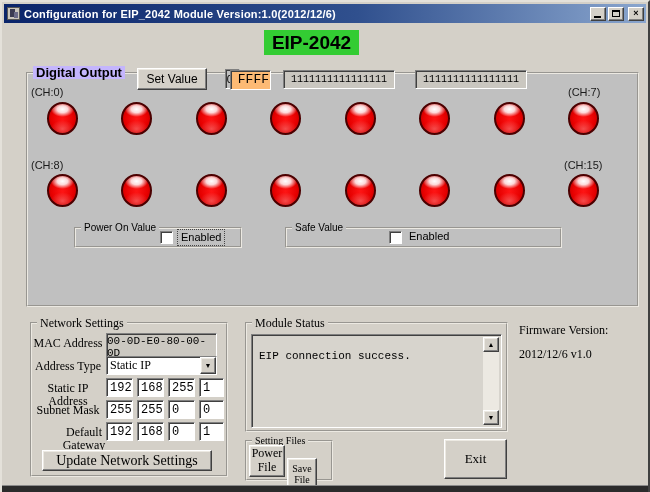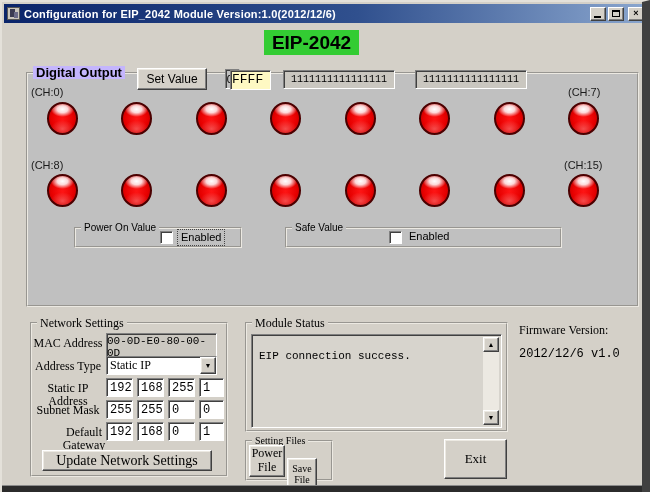--- a/index.html
+++ b/index.html
@@ -1,21 +1,21 @@
 <!DOCTYPE html>
 <html><head>
 <meta charset="utf-8">
 <style>
   html,body{margin:0;padding:0;background:#ffffff;}
   *{box-sizing:border-box;}
   #window{
     position:relative;width:650px;height:492px;
     background:#d4d0c8;overflow:hidden;
     font-family:"Liberation Sans",sans-serif;color:#000;
-    border-left:2px solid #e4e1da;border-top:2px solid #e4e1da;border-right:8px solid #404040;
+    border-left:2px solid #e4e1da;border-top:2px solid #e4e1da;border-right:2px solid #404040;
   }
   
   .titlebar{
     position:absolute;left:2px;top:2px;width:642px;height:19px;
     background:linear-gradient(90deg,#0a246a 0%,#30508e 55%,#8aa6ce 100%);
     display:flex;align-items:center;padding:0 2px;
   }
   .app-icon{width:13px;height:13px;margin:0 4px 0 1px;position:relative;background:#c8c4bc;border:1px solid #555;}
   .app-icon:before{content:"";position:absolute;left:2px;top:1px;width:5px;height:8px;background:#3a3a52;}
   .app-icon:after{content:"";position:absolute;right:1px;bottom:1px;width:4px;height:6px;background:#6a6a88;}
@@ -62,22 +62,22 @@
   .checkbox{
     width:13px;height:13px;background:#fff;
     border:1px solid;border-color:#808080 #fff #fff #808080;
     box-shadow:inset 1px 1px 0 #404040;cursor:default;
   }
   .cb-label{font-size:11px;line-height:13px;padding:1px 3px;}
   .focus-dotted{border:1px dotted #444;}
   .hex-prefix{background:#c0c0c0;font-size:11px;display:flex;align-items:center;justify-content:center;}
   .hex-input{
     font-family:"Liberation Mono",monospace;font-size:13px;
-    background:#fef9c3;border:1px solid;border-color:#808080 #fff #fff #808080;
-    box-shadow:inset 1px 1px 0 #404040;padding:0 1px;width:100%;height:100%;outline:none;
+    background:#fdba74;border:1px solid;border-color:#808080 #fff #fff #808080;
+    box-shadow:inset 1px 1px 0 #404040;padding:0 1px;width:100%;height:100%;outline:none;text-align:right;
   }
   .bin-field{
     background:#cac7c0;font-family:"Liberation Mono",monospace;font-size:10px;
     display:flex;align-items:center;justify-content:center;letter-spacing:0px;
   }
   
   .serif{font-family:"Liberation Serif",serif;}
   #net-group legend,#mod-group legend,#files-group legend{font-family:"Liberation Serif",serif;font-size:12px;}
   #files-group legend{font-size:10px;}
   .net-label{font-family:"Liberation Serif",serif;font-size:12px;width:76px;text-align:center;line-height:13px;}
@@ -213,21 +213,21 @@
       <div class="sb-btn btn3d" style="top:0;">
           <span>▲</span>
         </div>
       <div class="sb-btn btn3d" style="bottom:0;">
           <span>▼</span>
         </div>
     </div>
   </div>
 
   <div class="abs serif" style="left:517px;top:321px;font-size:12px;">Firmware Version:</div>
-  <div class="abs serif" style="left:517px;top:345px;font-size:12px;font-family:Liberation Mono, monospace;">2012/12/6 v1.0</div>
+  <div class="abs serif" style="left:517px;top:345px;font-size:12px;">2012/12/6 v1.0</div>
 
   <fieldset id="files-group" style="left:243px;top:434px;width:88px;height:45px;">
     <legend>Setting Files</legend>
   </fieldset>
   <div class="abs btn3d serif" style="left:247px;top:443px;width:36px;height:32px;font-size:12px;line-height:1.15;">Power File</div>
   <div class="abs btn3d serif" style="left:285px;top:456px;width:30px;height:32px;font-size:10px;line-height:1.15;">Save File</div>
 
   <div class="abs btn3d serif" style="left:442px;top:437px;width:63px;height:40px;font-size:13px;">Exit</div>
 
   <div class="darkstrip"></div>

